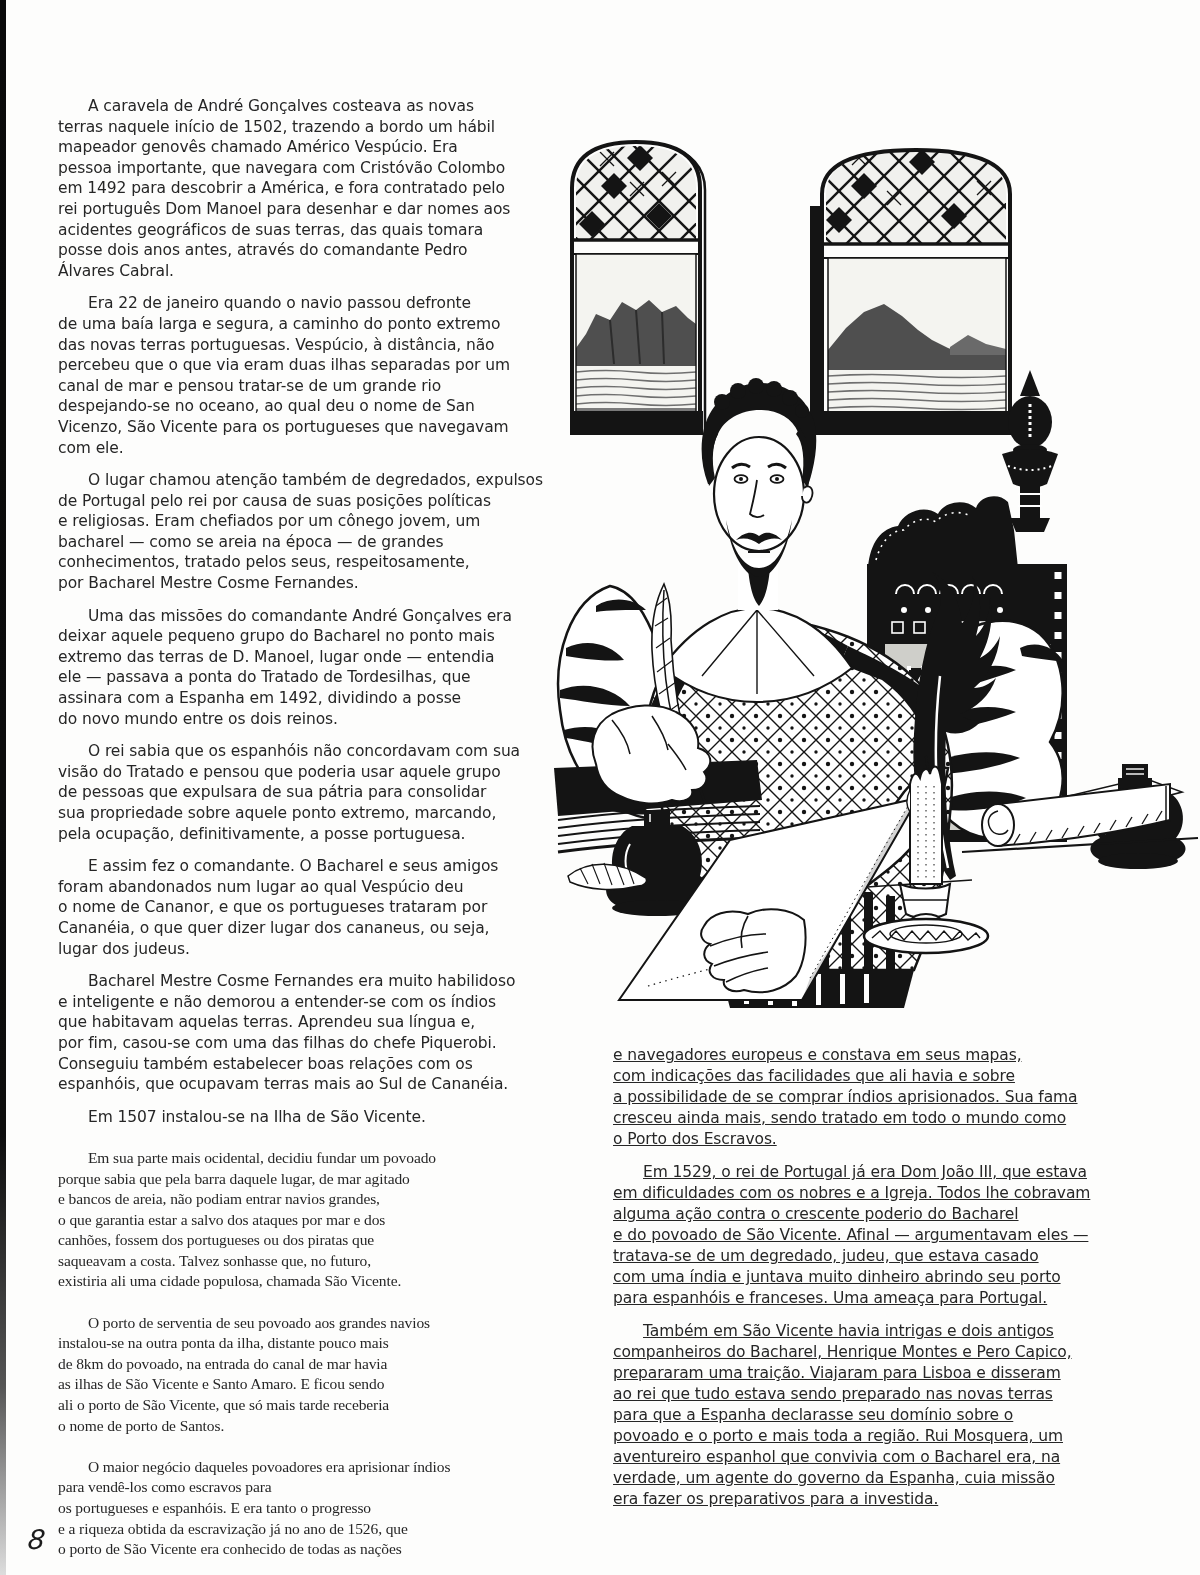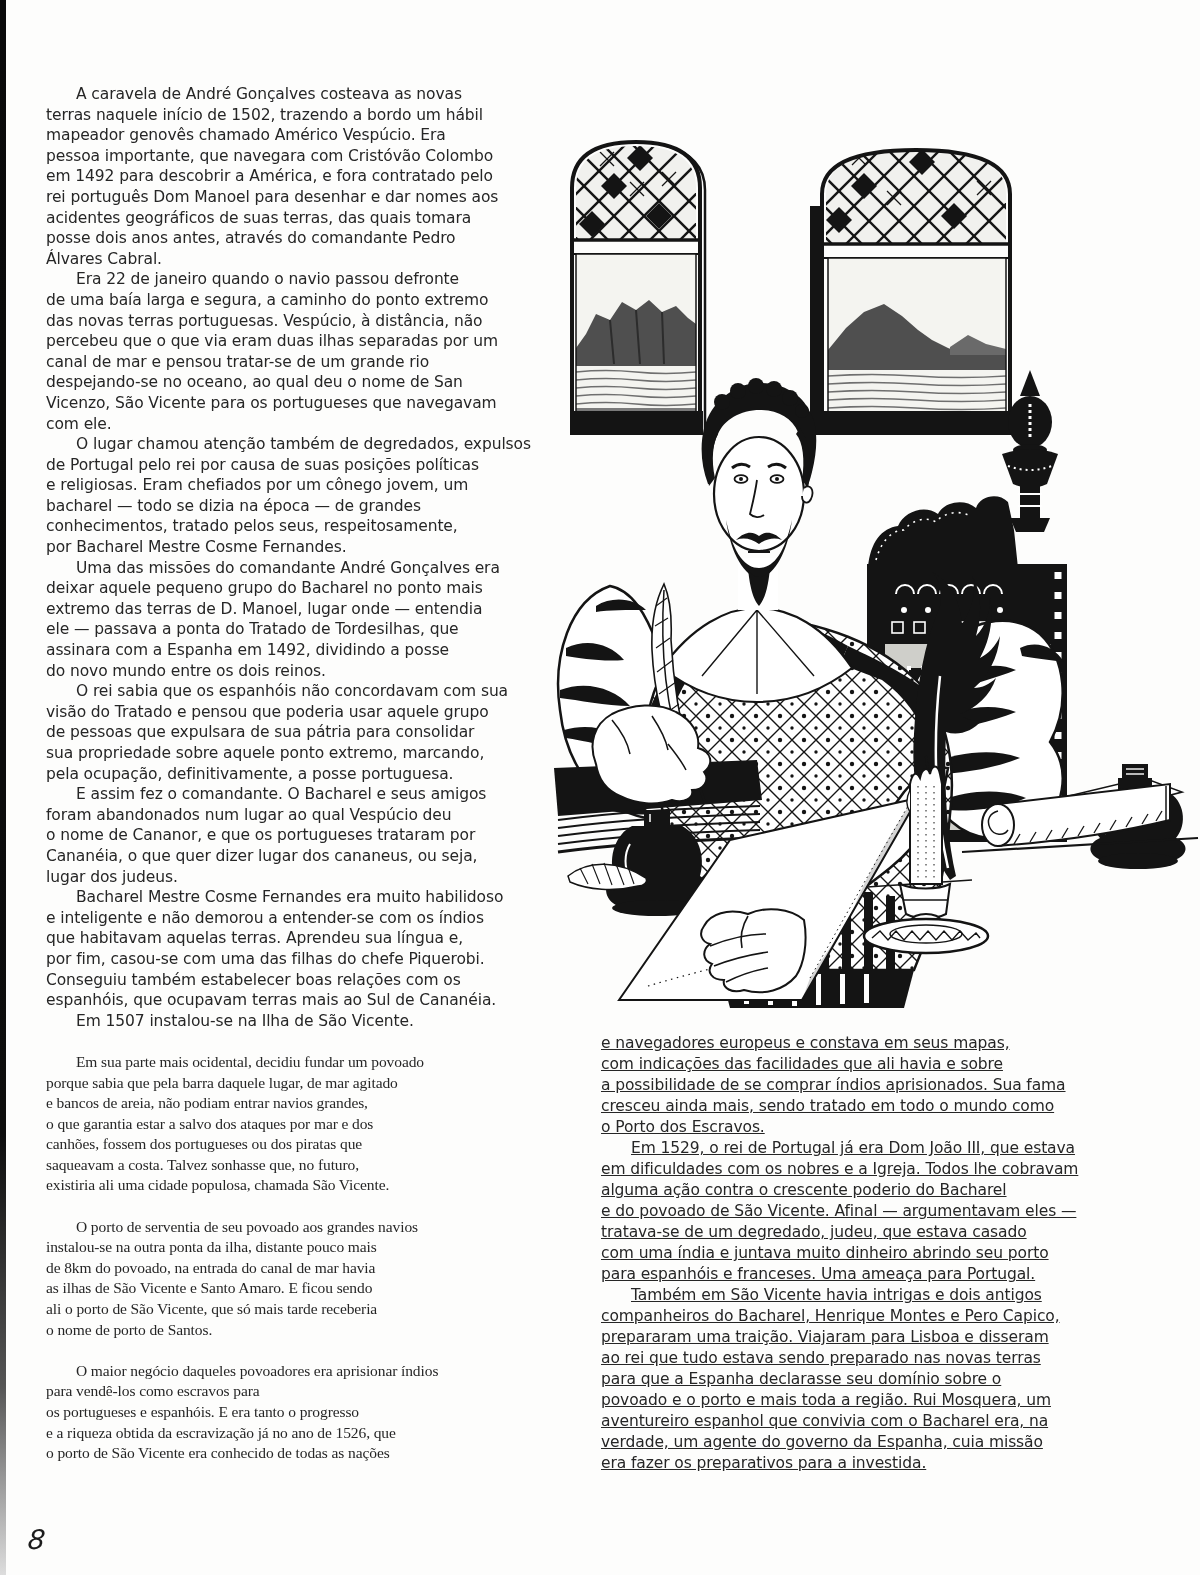--- a/index.html
+++ b/index.html
@@ -3,21 +3,21 @@
 <meta charset="utf-8">
 <style>
   html,body{margin:0;padding:0;background:#e8e8e4;}
   .page{position:relative;width:1200px;height:1575px;background:#fdfdfc;overflow:hidden;
         font-family:"DejaVu Sans","Liberation Sans",sans-serif;color:#262626;}
   .edge-bar{position:absolute;left:0;top:0;width:6px;height:1575px;
         background:linear-gradient(180deg,#0a0a0a 0%,#0d0d0d 72%,#555 88%,#bbb 97%,#ddd 100%);}
   .col{position:absolute;}
   .colL{left:46px;top:84px;width:516px;font-size:15.5px;line-height:20.6px;letter-spacing:-0.1px;}
   .colR{left:601px;top:1033px;width:580px;font-size:15.5px;line-height:21px;letter-spacing:-0.1px;text-decoration:underline;}
-  .col p{margin:0;white-space:pre-line;text-indent:30px;}
+  .col p{margin:12px;white-space:pre-line;text-indent:30px;}
   .col p.g{margin-top:20.6px;font-family:Liberation Serif, serif;}
   .pagenum{position:absolute;left:28px;top:1524px;font-size:27px;font-style:italic;
         transform:skewX(-6deg);color:#1c1c1c;}
   .illo{position:absolute;left:552px;top:128px;width:648px;height:892px;}
   svg{display:block;}
 </style>
 </head>
 <body>
 
 <div class="page">
@@ -420,21 +420,21 @@
 de uma baía larga e segura, a caminho do ponto extremo
 das novas terras portuguesas. Vespúcio, à distância, não
 percebeu que o que via eram duas ilhas separadas por um
 canal de mar e pensou tratar-se de um grande rio
 despejando-se no oceano, ao qual deu o nome de San
 Vicenzo, São Vicente para os portugueses que navegavam
 com ele.</p>
     <p>O lugar chamou atenção também de degredados, expulsos
 de Portugal pelo rei por causa de suas posições políticas
 e religiosas. Eram chefiados por um cônego jovem, um
-bacharel — todo se dizia na época — de grandes
+bacharel — como se areia na época — de grandes
 conhecimentos, tratado pelos seus, respeitosamente,
 por Bacharel Mestre Cosme Fernandes.</p>
     <p>Uma das missões do comandante André Gonçalves era
 deixar aquele pequeno grupo do Bacharel no ponto mais
 extremo das terras de D. Manoel, lugar onde — entendia
 ele — passava a ponta do Tratado de Tordesilhas, que
 assinara com a Espanha em 1492, dividindo a posse
 do novo mundo entre os dois reinos.</p>
     <p>O rei sabia que os espanhóis não concordavam com sua
 visão do Tratado e pensou que poderia usar aquele grupo

